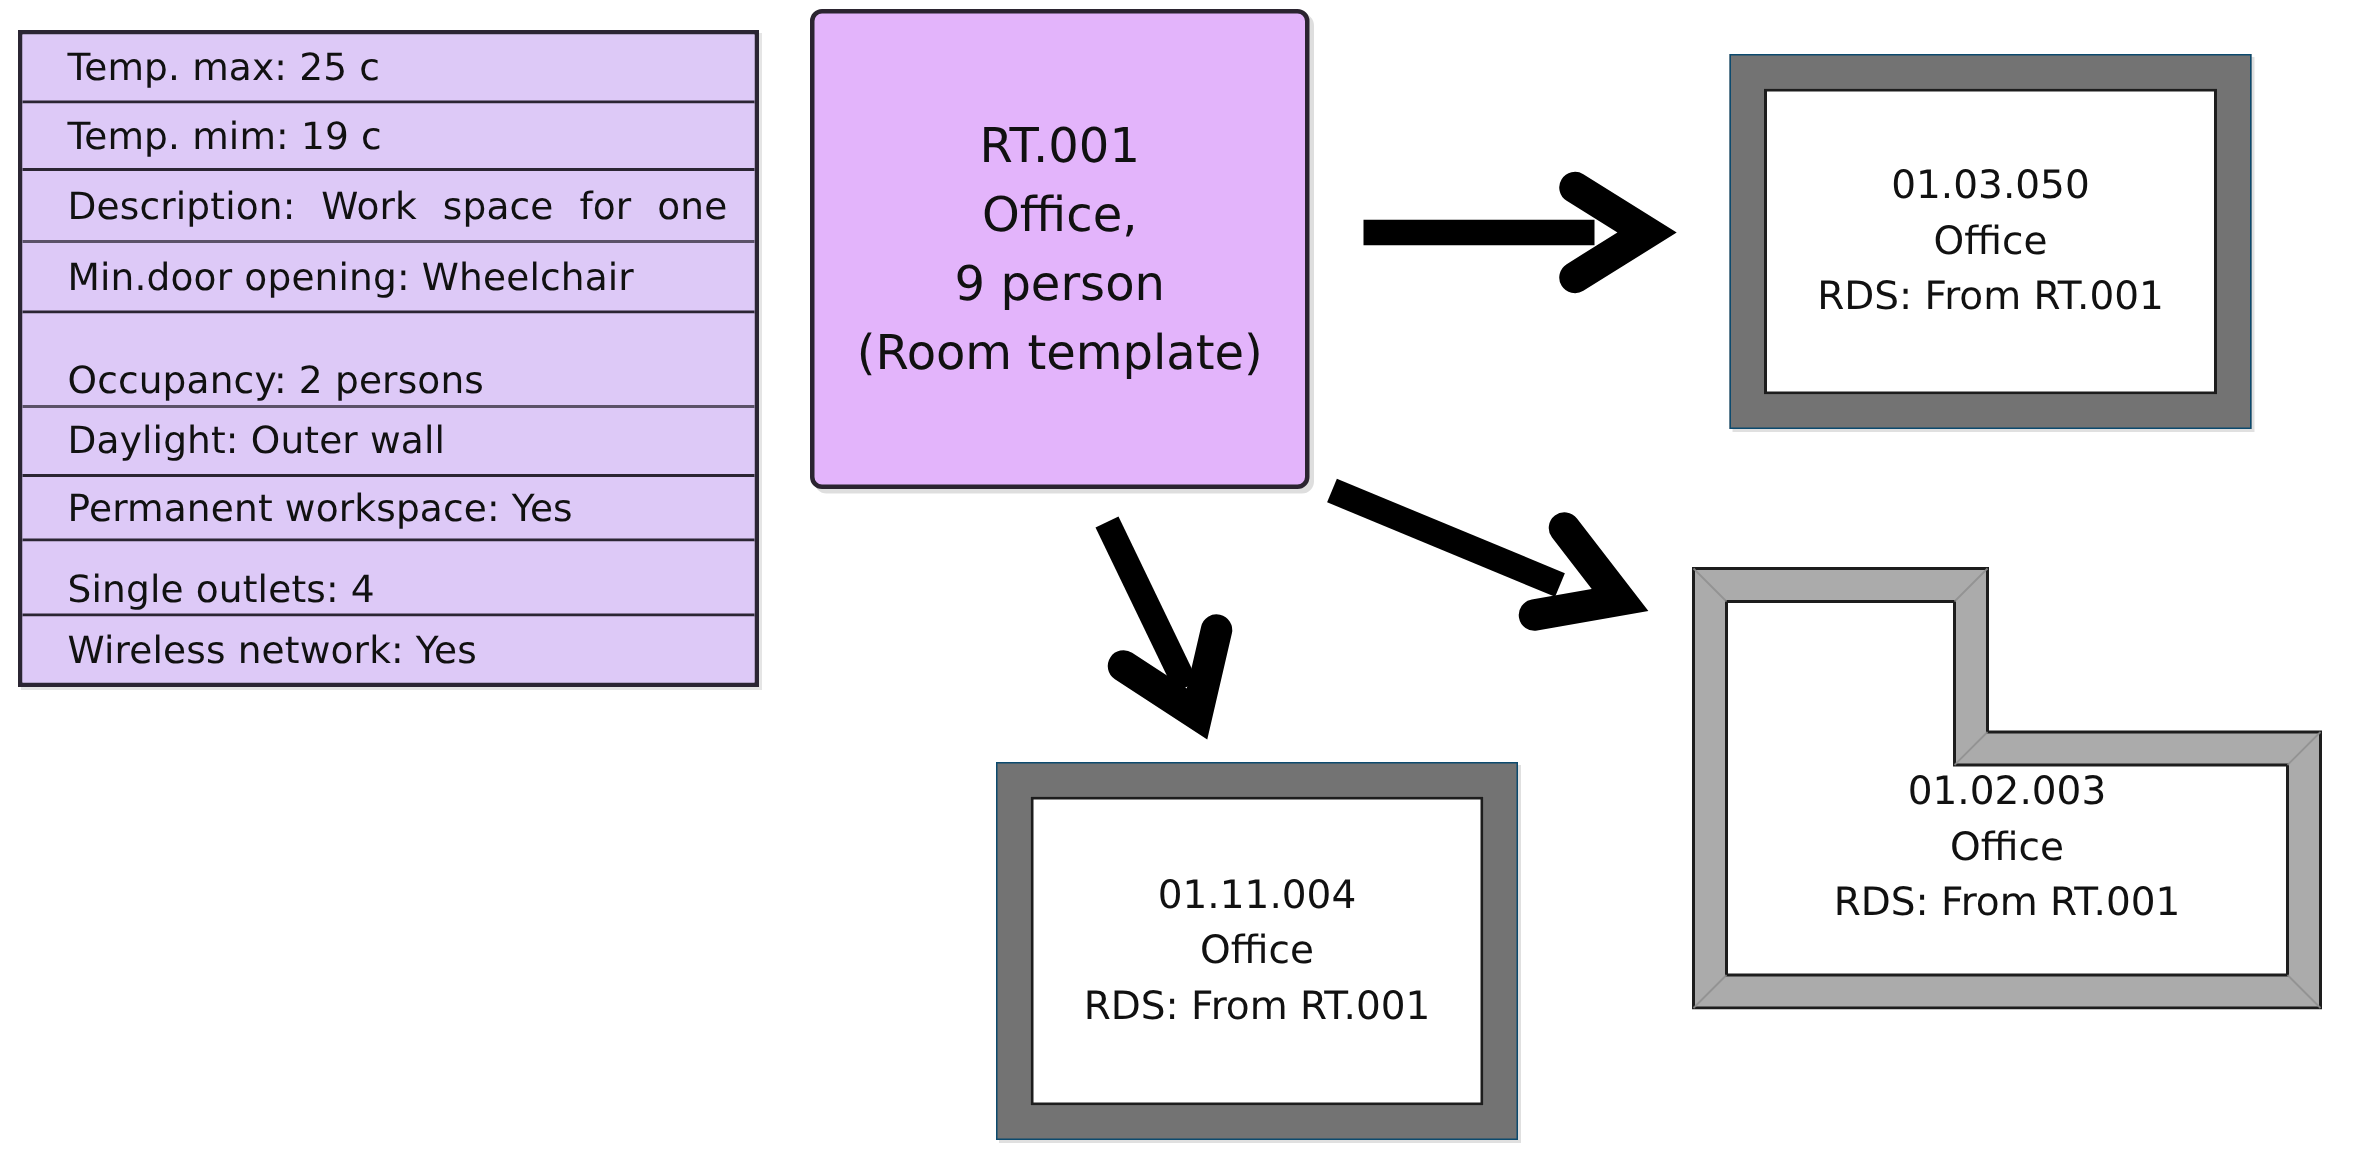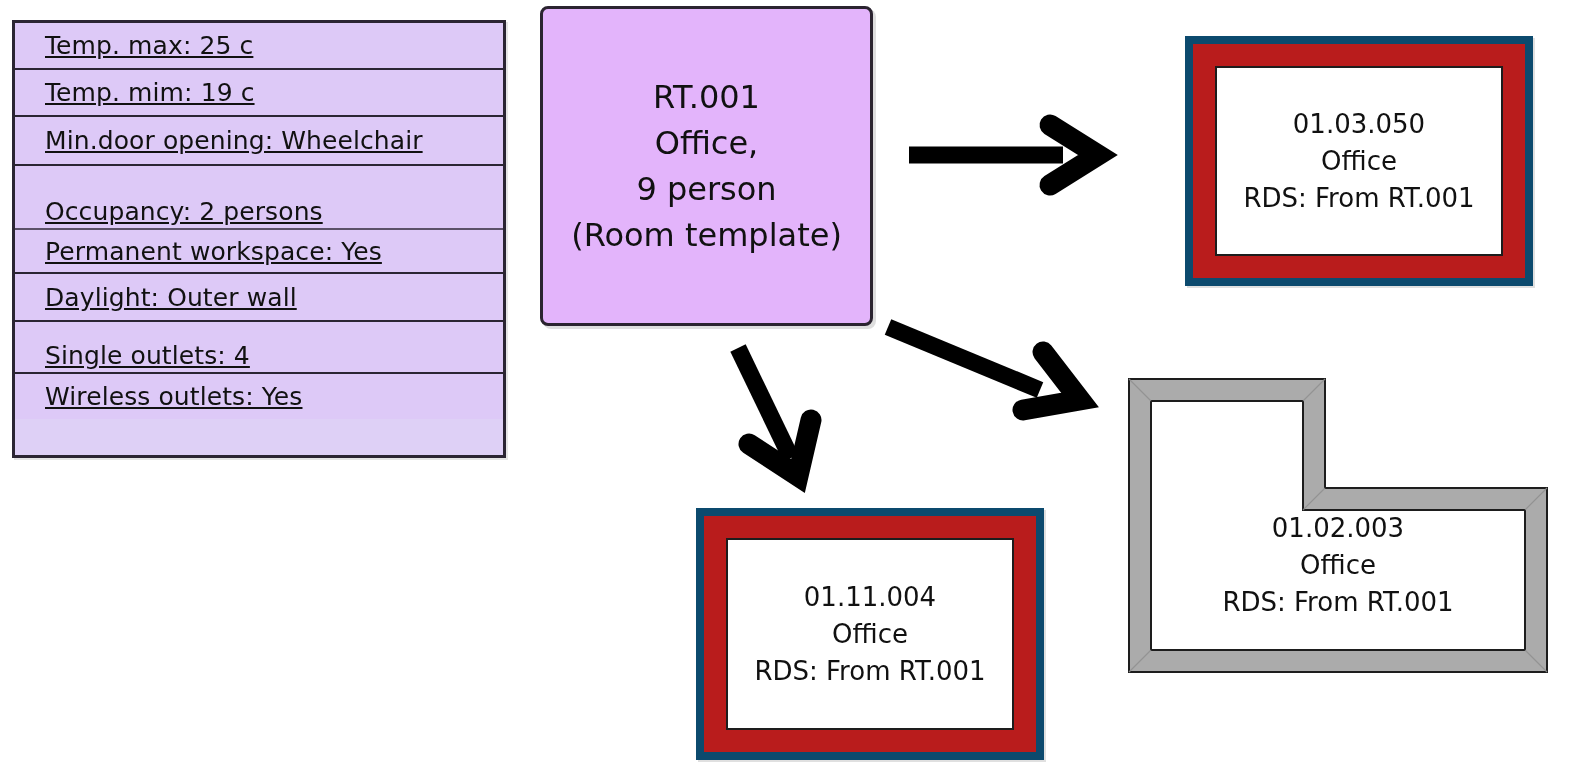--- a/index.html
+++ b/index.html
@@ -23,21 +23,20 @@
     left: 12px;
     top: 20px;
     width: 494px;
     height: 438px;
     background: #ded0f6;
     border: 3px solid #2b2533;
     box-sizing: border-box;
     display: flex;
     flex-direction: column;
     box-shadow: 2px 2px 0 rgba(0,0,0,0.10);
-    text-decoration: underline;
   }
   .prop-row {
     position: relative;
     box-sizing: border-box;
     background: #ddc9f7;
     border-bottom: 2px solid #2b2533;
     padding: 0 14px 0 30px;
     display: flex;
     align-items: center;
     font-size: 25px;
@@ -78,24 +77,23 @@
     font-size: 32px;
     line-height: 46px;
     text-align: center;
     white-space: nowrap;
   }
 
   
   .room-rect {
     position: absolute;
     box-sizing: border-box;
-    background: #b91c1c;
-    border: 8px solid #0c4a6e;
+    background: #737373;
+    border: 1px solid #0c4a6e;
     box-shadow: 2px 2px 0 rgba(0,0,0,0.12);
-    margin-left: 32px;
   }
   .room-rect .room-inner {
     position: absolute;
     inset: 22px;
     background: #ffffff;
     border: 2px solid #1d1d1d;
     box-sizing: border-box;
     display: flex;
     flex-direction: column;
     align-items: center;
@@ -129,37 +127,40 @@
 </head>
 <body>
 
 <div id="prop-table">
   <div class="prop-row" style="height:47px">
     <span>Temp. max: 25 c</span>
   </div>
   <div class="prop-row" style="height:47px">
     <span>Temp. mim: 19 c</span>
   </div>
+  <div class="prop-row justified thin-rule" style="height:49px">
+    <span>Description: Work space for one</span>
+  </div>
   <div class="prop-row" style="height:49px">
     <span>Min.door opening: Wheelchair</span>
   </div>
   <div class="prop-row align-bottom thin-rule" style="height:64px">
     <span>Occupancy: 2 persons</span>
   </div>
+  <div class="prop-row" style="height:48px">
+    <span>Daylight: Outer wall</span>
+  </div>
   <div class="prop-row" style="height:44px">
     <span>Permanent workspace: Yes</span>
   </div>
-  <div class="prop-row" style="height:48px">
-    <span>Daylight: Outer wall</span>
-  </div>
   <div class="prop-row align-bottom" style="height:52px">
     <span>Single outlets: 4</span>
   </div>
   <div class="prop-row" style="height:45px">
-    <span>Wireless outlets: Yes</span>
+    <span>Wireless network: Yes</span>
   </div>
 </div>
 
 <div id="template-node">
   <div class="line">RT.001</div>
   <div class="line">Office,</div>
   <div class="line">9 person</div>
   <div class="line">(Room template)</div>
 </div>
 

